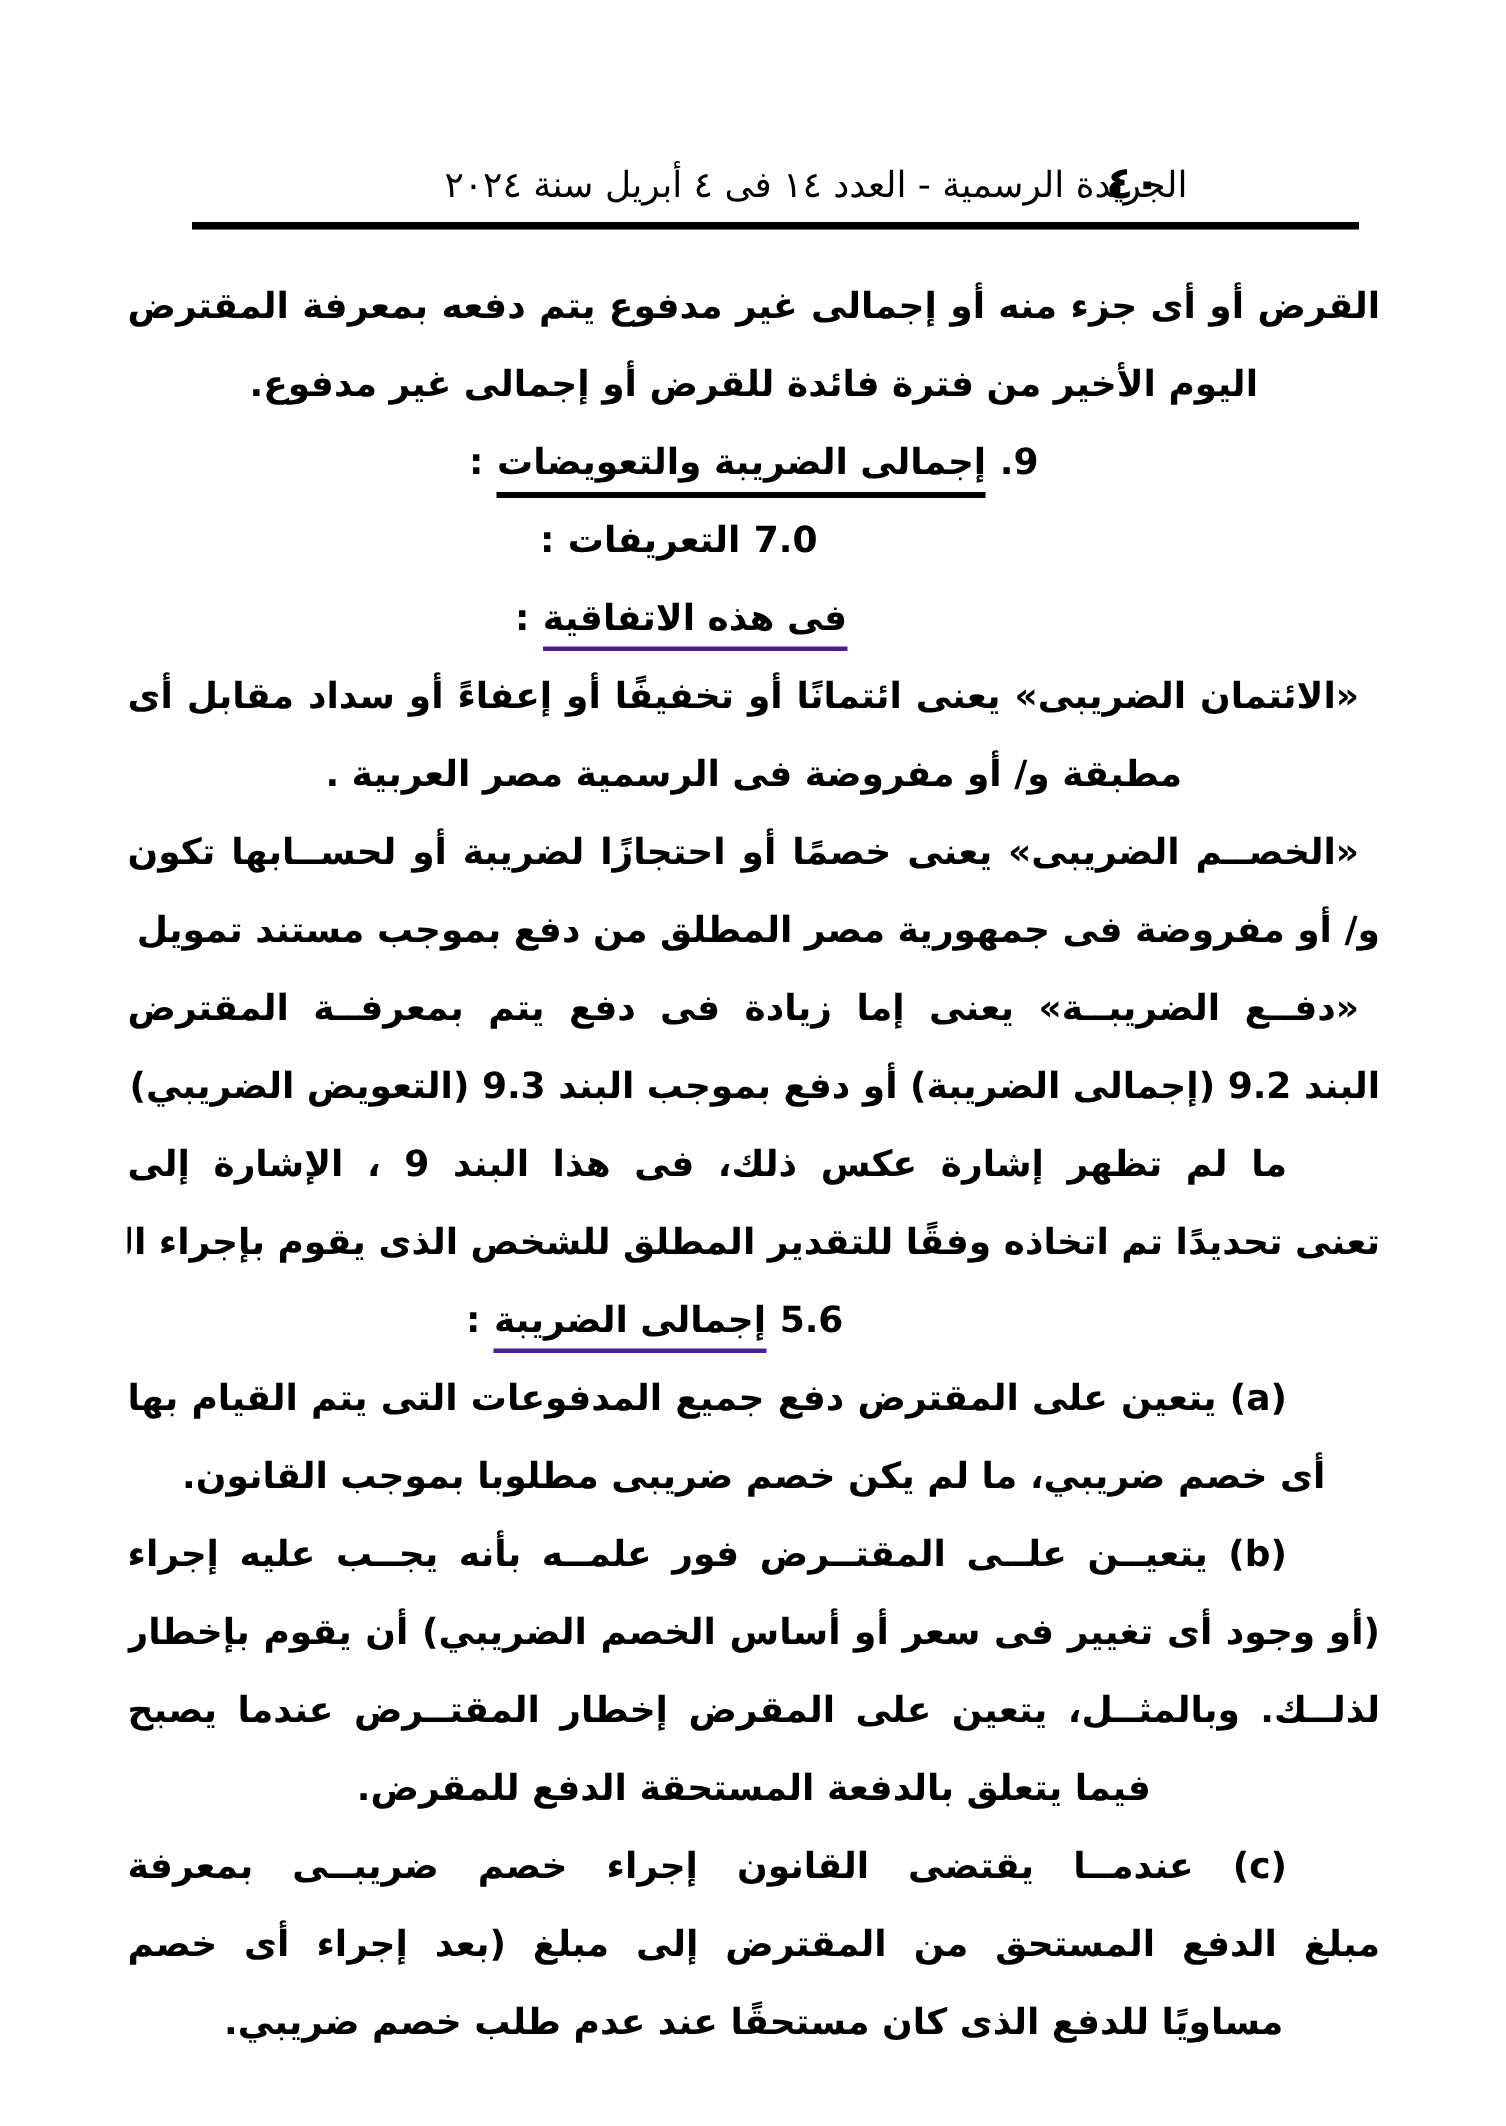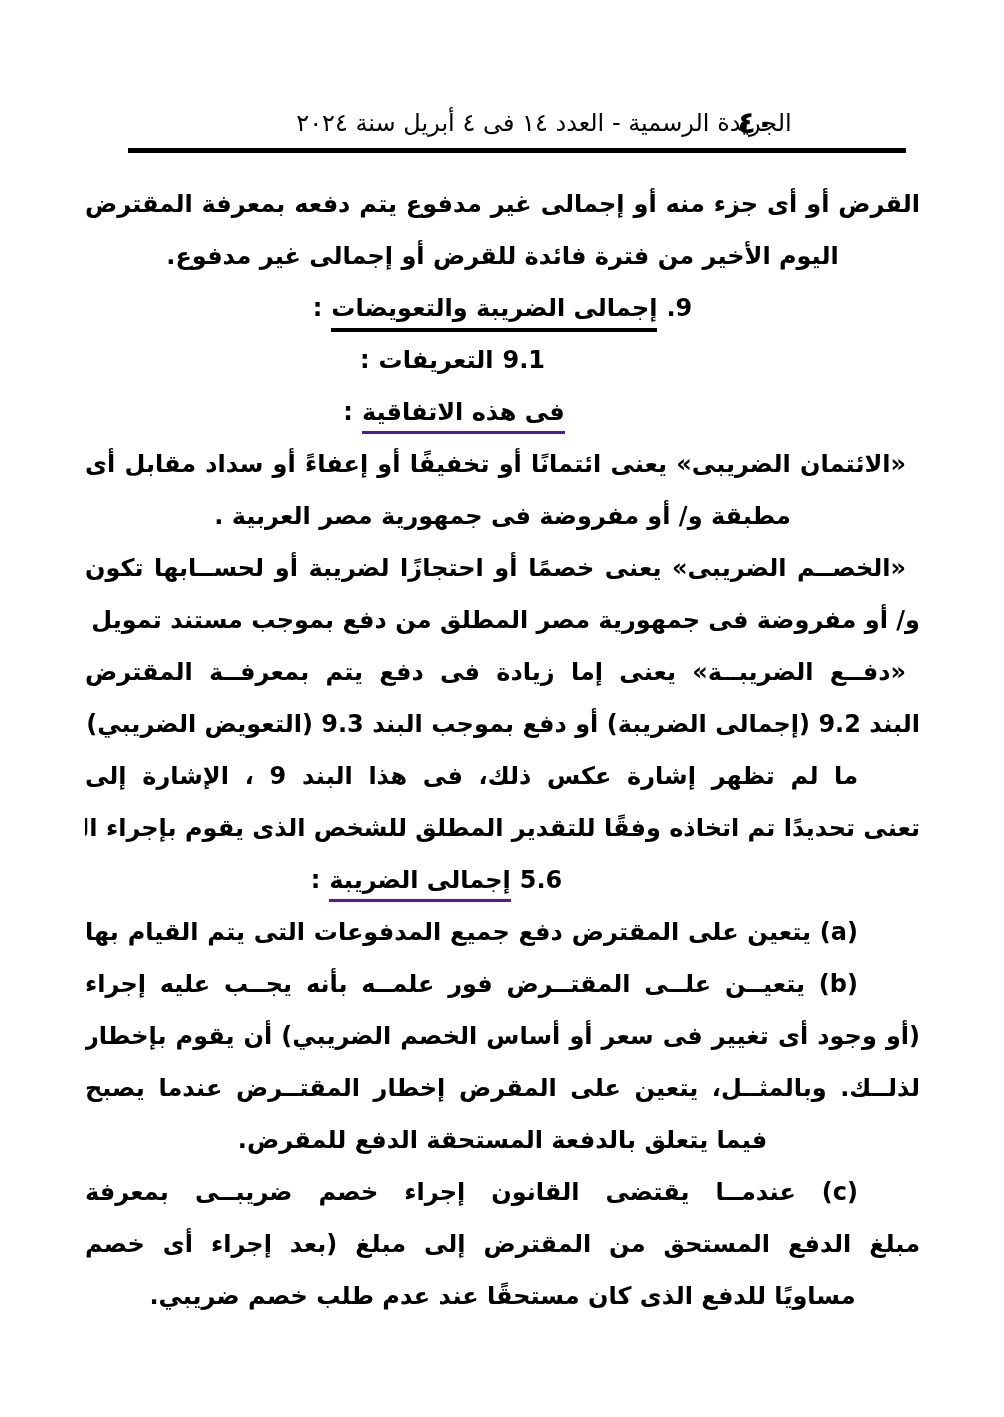--- a/index.html
+++ b/index.html
@@ -52,41 +52,42 @@
   <div class="doc-body">
 
     <div class="line j">القرض أو أى جزء منه أو إجمالى غير مدفوع يتم دفعه بمعرفة المقترض فى يوم خلاف</div>
     <div class="line">اليوم الأخير من فترة فائدة للقرض أو إجمالى غير مدفوع.</div>
 
     <div class="line">
       <span>9.</span><span class="hspan u">إجمالى الضريبة والتعويضات</span><span>:</span>
     </div>
 
     <div class="line p91">
-      <span>9.1</span><span class="hspan">التعريفات</span><span>:</span>
+      <span>7.0</span><span class="hspan">التعريفات</span><span>:</span>
     </div>
 
     <div class="line p5">
       <span class="hspan u2">فى هذه الاتفاقية</span><span>:</span>
     </div>
 
     <div class="line j i1">«الائتمان الضريبى» يعنى ائتمانًا أو تخفيفًا أو إعفاءً أو سداد مقابل أى ضريبة</div>
-    <div class="line">مطبقة و/ أو مفروضة فى جمهورية مصر العربية .</div>
+    <div class="line">مطبقة و/ أو مفروضة فى الرسمية مصر العربية .</div>
     <div class="line j i1">«الخصــم الضريبى» يعنى خصمًا أو احتجازًا لضريبة أو لحســابها تكون مطبقة</div>
     <div class="line">و/ أو مفروضة فى جمهورية مصر المطلق من دفع بموجب مستند تمويل .</div>
     <div class="line j i1">«دفــع الضريبــة» يعنى إما زيادة فى دفع يتم بمعرفــة المقترض للمقرض بموجب</div>
     <div class="line">البند 9.2 (إجمالى الضريبة) أو دفع بموجب البند 9.3 (التعويض الضريبي).</div>
     <div class="line j i2">ما لم تظهر إشارة عكس ذلك، فى هذا البند 9 ، الإشارة إلى «يحدد» أو«حدد»</div>
     <div class="line">تعنى تحديدًا تم اتخاذه وفقًا للتقدير المطلق للشخص الذى يقوم بإجراء التحديد.</div>
 
     <div class="line p92">
       <span>5.6</span><span class="hspan u2">إجمالى الضريبة</span><span>:</span>
     </div>
 
     <div class="line j i2">(a) يتعين على المقترض دفع جميع المدفوعات التى يتم القيام بها بمعرفته دون</div>
+    <div class="line">أى خصم ضريبي، ما لم يكن خصم ضريبى مطلوبا بموجب القانون.</div>
     <div class="line j i2">(b) يتعيــن علــى المقتــرض فور علمــه بأنه يجــب عليه إجراء خصــم ضريبى</div>
     <div class="line j">(أو وجود أى تغيير فى سعر أو أساس الخصم الضريبي) أن يقوم بإخطار المقرض وفقًا</div>
     <div class="line j">لذلــك. وبالمثــل، يتعين على المقرض إخطار المقتــرض عندما يصبح على علم بذلك</div>
     <div class="line">فيما يتعلق بالدفعة المستحقة الدفع للمقرض.</div>
     <div class="line j i2">(c) عندمــا يقتضى القانون إجراء خصم ضريبــى بمعرفة المقترض، يتعين زيادة</div>
     <div class="line j">مبلغ الدفع المستحق من المقترض إلى مبلغ (بعد إجراء أى خصم ضريبي) يترك مبلغًا</div>
     <div class="line">مساويًا للدفع الذى كان مستحقًا عند عدم طلب خصم ضريبي.</div>
 
   </div>
 </div>

